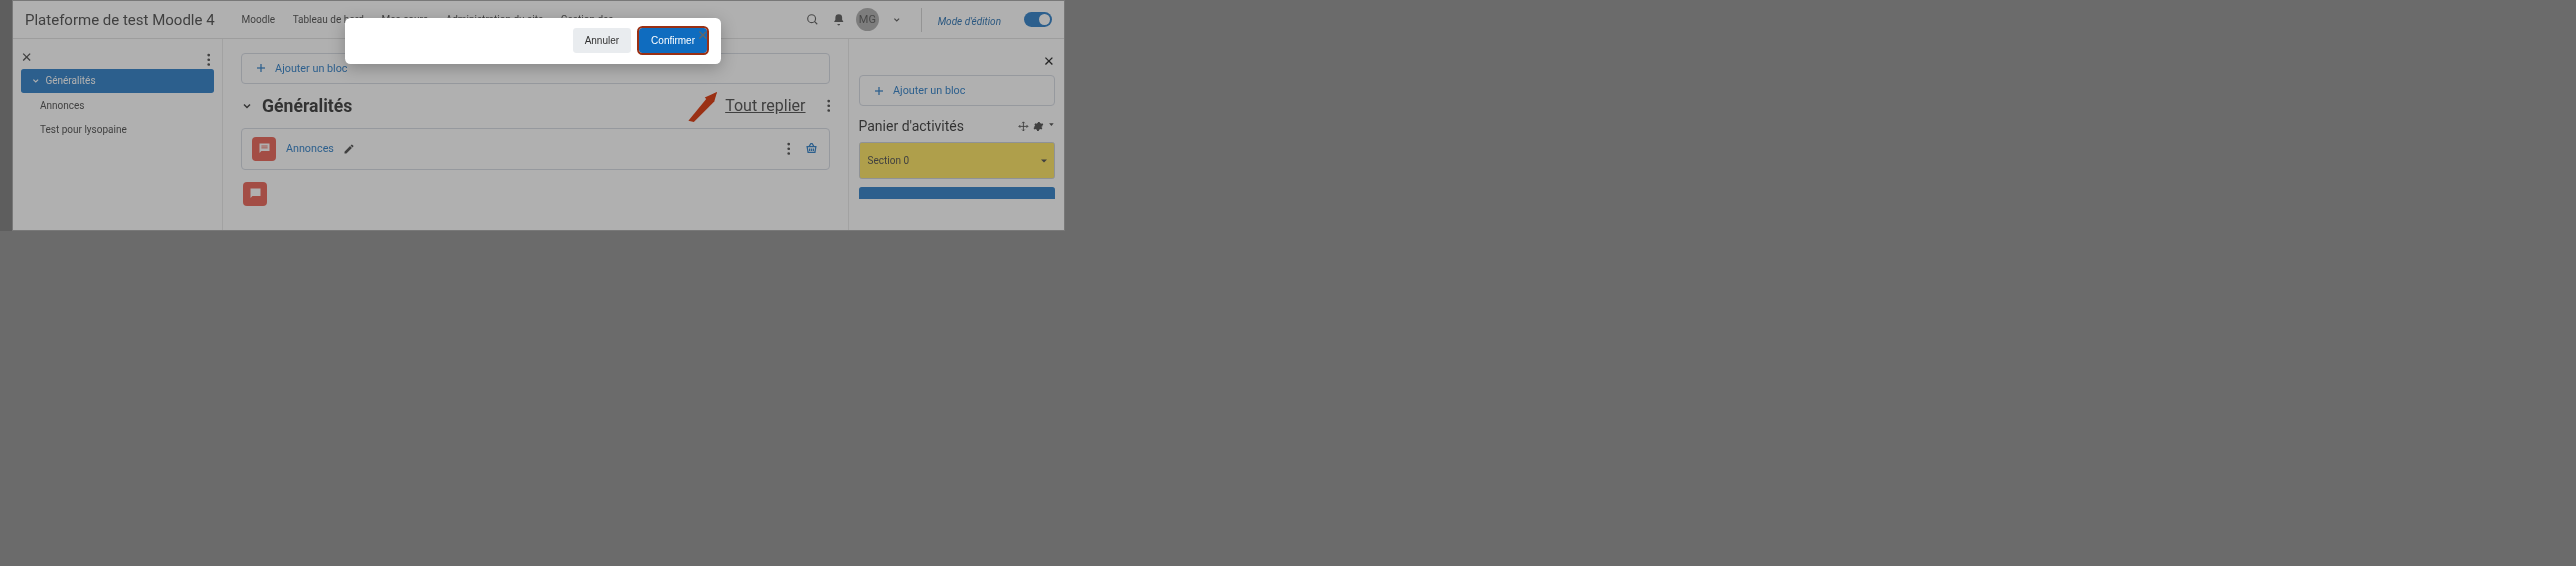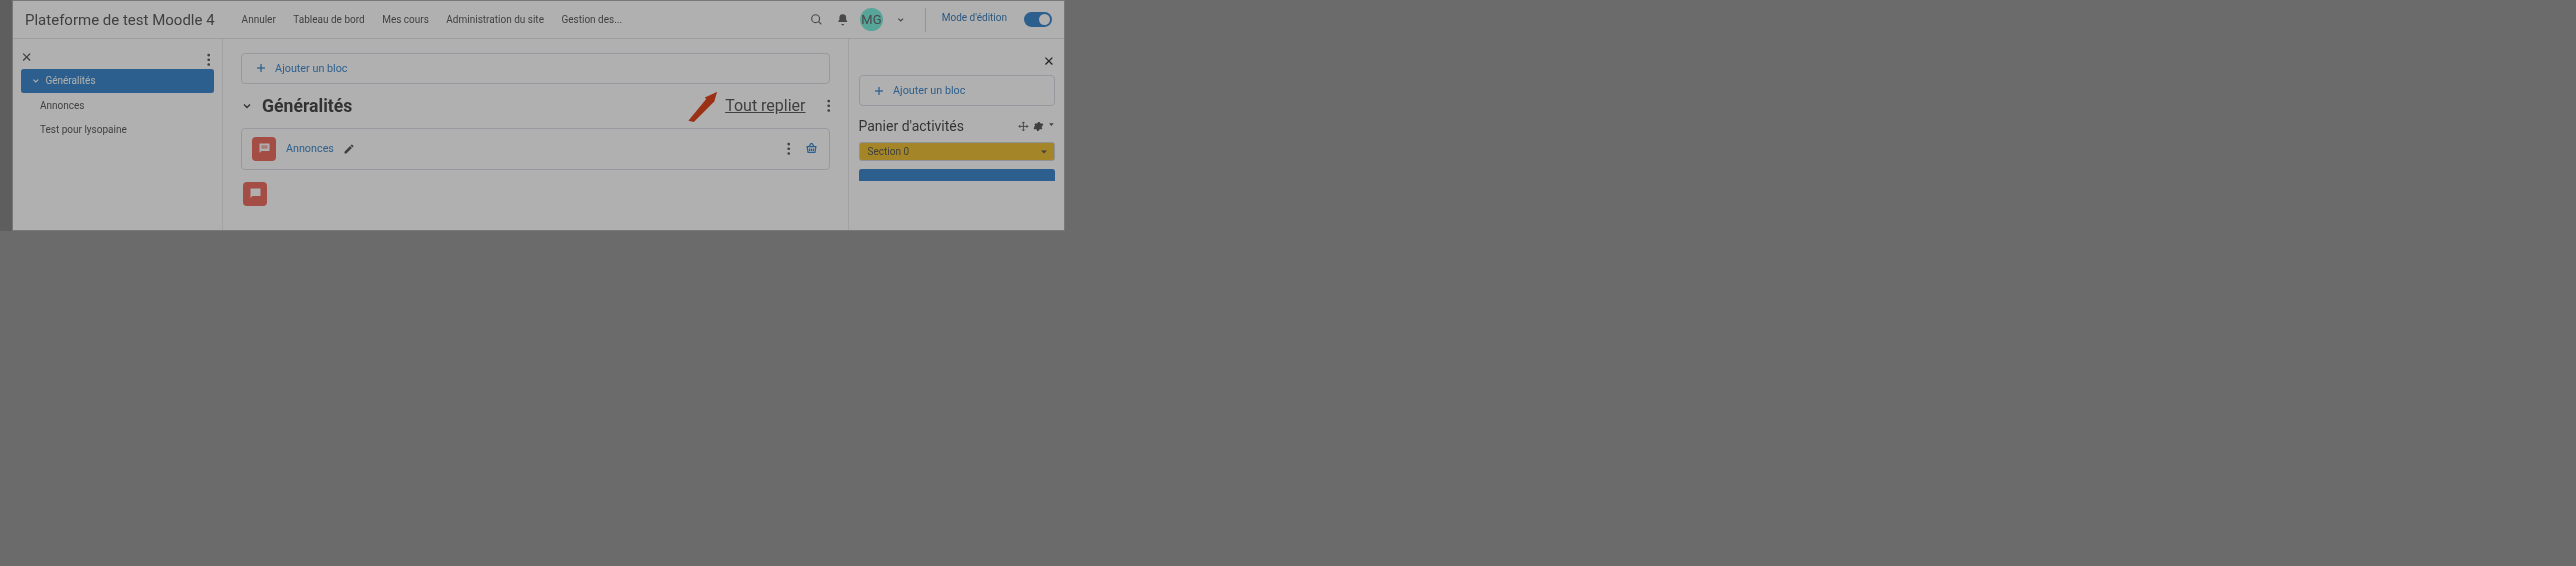--- a/index.html
+++ b/index.html
@@ -49,35 +49,36 @@
   .spacer { flex: 1; }
   .top-icon {
     width: 16px; height: 16px;
     display: flex; align-items: center; justify-content: center;
     color: #444;
     cursor: pointer;
   }
   .avatar {
     width: 23px; height: 23px;
     border-radius: 50%;
-    background: #5eead4;
+    background: #a3a3a3;
     display: flex; align-items: center; justify-content: center;
-    font-size: 13px;
+    font-size: 11px;
     color: #444;
     cursor: pointer;
   }
   .divider-v {
     width: 0.7px; height: 24px;
     background: #ccc;
     margin: 0 6.8px;
   }
   .edit-mode {
-    display: flex; align-items: flex-start; gap: 17px;
+    display: flex; align-items: flex-end; gap: 23px;
     font-size: 10px;
     color: #0d5ea7;
+    font-style: italic;
   }
   .toggle {
     width: 28px; height: 15px;
     border-radius: 7.4px;
     background: #0f6cbf;
     position: relative;
     cursor: pointer;
   }
   .toggle::after {
     content: '';
@@ -201,24 +202,24 @@
     flex: 1;
   }
   .panier-icons {
     display: flex; gap: 4px;
     color: #333;
   }
   .section-select {
     width: 100%;
     border: 0.7px solid #c3c8d0;
     border-radius: 2.7px;
-    padding: 3px 8px;
-    font-size: 10px;
-    color: #333;
-    background: #eab308;
+    padding: 12px 8px;
+    font-size: 10px;
+    color: #333;
+    background: #fde047;
     appearance: none;
     position: relative;
     cursor: pointer;
   }
   .select-wrap { position: relative; }
   .select-wrap::after {
     content: "";
     position: absolute;
     right: 8px;
     top: 50%;
@@ -289,21 +290,21 @@
   }
   svg { display: block; }
 </style>
 </head>
 <body>
 
 <div class="page">
 
   <div class="topbar">
     <div class="brand">Plateforme de test Moodle 4</div>
-    <div class="nav-item">Annuler</div>
+    <div class="nav-item">Moodle</div>
     <div class="nav-item">Tableau de bord</div>
     <div class="nav-item">Mes cours</div>
     <div class="nav-item">Administration du site</div>
     <div class="nav-item">Gestion des...</div>
     <div class="spacer"></div>
     <div class="top-icon">
       <svg width="13.5" height="13.5" viewBox="0 0 24 24" fill="none" stroke="#444" stroke-width="2">
           <circle cx="10" cy="10" r="7"></circle>
           <line x1="20" y1="20" x2="15" y2="15"></line>
         </svg>
@@ -450,20 +451,24 @@
       </div>
       <div class="bottom-bar"></div>
     </div>
   </div>
 </div>
 
 <div class="overlay-dim"></div>
 
 <div class="modal">
   <div class="modal-close">✕</div>
+  <div class="modal-footer">
+    <button class="btn btn-cancel">Annuler</button>
+    <button class="btn btn-confirm">Confirmer</button>
+  </div>
 </div>
 
 <div class="arrow-annot" style="left:687px; top:92px;">
   <svg width="30" height="30" viewBox="0 0 44 44">
     <polygon points="2,42 30,8 44,0 40,14 10,44" fill="#9a3014"></polygon>
     <polygon points="44,0 26,8 36,18" fill="#9a3014"></polygon>
   </svg>
 </div>
 
 

